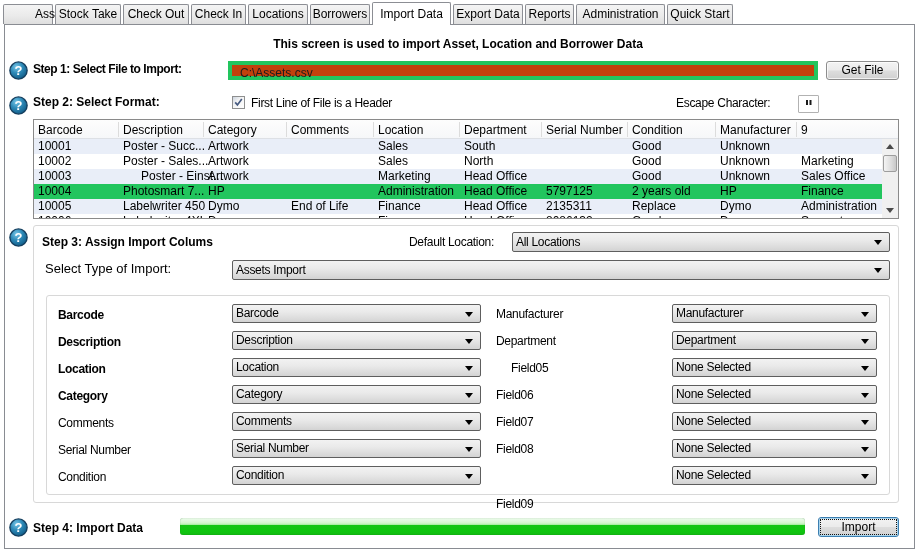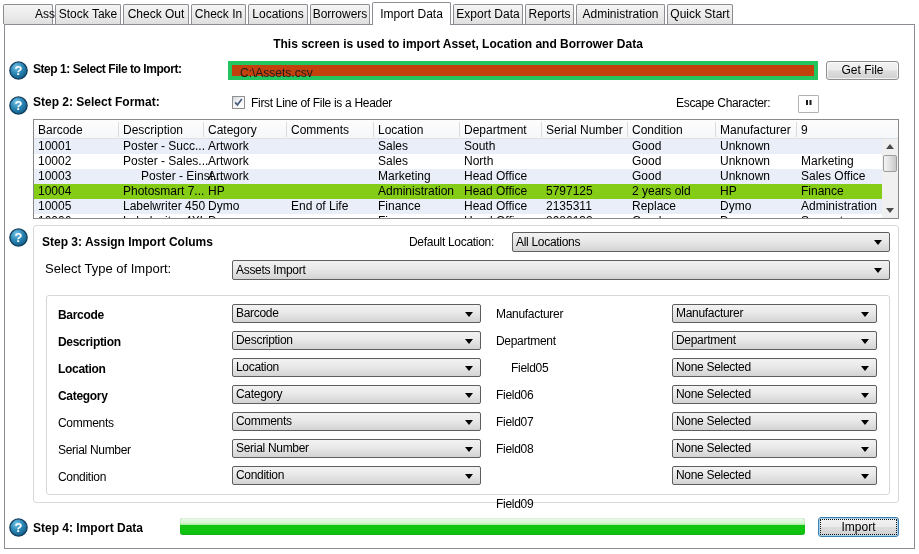--- a/index.html
+++ b/index.html
@@ -121,21 +121,21 @@
 <div class="grow" style="top:49px;background:#e9eef8;">
 <span class="gcell" style="left:4px;">10003</span>
 <span class="gcell" style="left:107px;">Poster - Einst...</span>
 <span class="gcell" style="left:174px;">Artwork</span>
 <span class="gcell" style="left:344px;">Marketing</span>
 <span class="gcell" style="left:430px;">Head Office</span>
 <span class="gcell" style="left:598px;">Good</span>
 <span class="gcell" style="left:686px;">Unknown</span>
 <span class="gcell" style="left:767px;">Sales Office</span>
 </div>
-<div class="grow" style="top:64px;background:#84cc16;">
+<div class="grow" style="top:64px;background:#22c55e;">
 <span class="gcell" style="left:4px;">10004</span>
 <span class="gcell" style="left:89px;">Photosmart 7...</span>
 <span class="gcell" style="left:174px;">HP</span>
 <span class="gcell" style="left:344px;">Administration</span>
 <span class="gcell" style="left:430px;">Head Office</span>
 <span class="gcell" style="left:512px;">5797125</span>
 <span class="gcell" style="left:598px;">2 years old</span>
 <span class="gcell" style="left:686px;">HP</span>
 <span class="gcell" style="left:767px;">Finance</span>
 </div>

